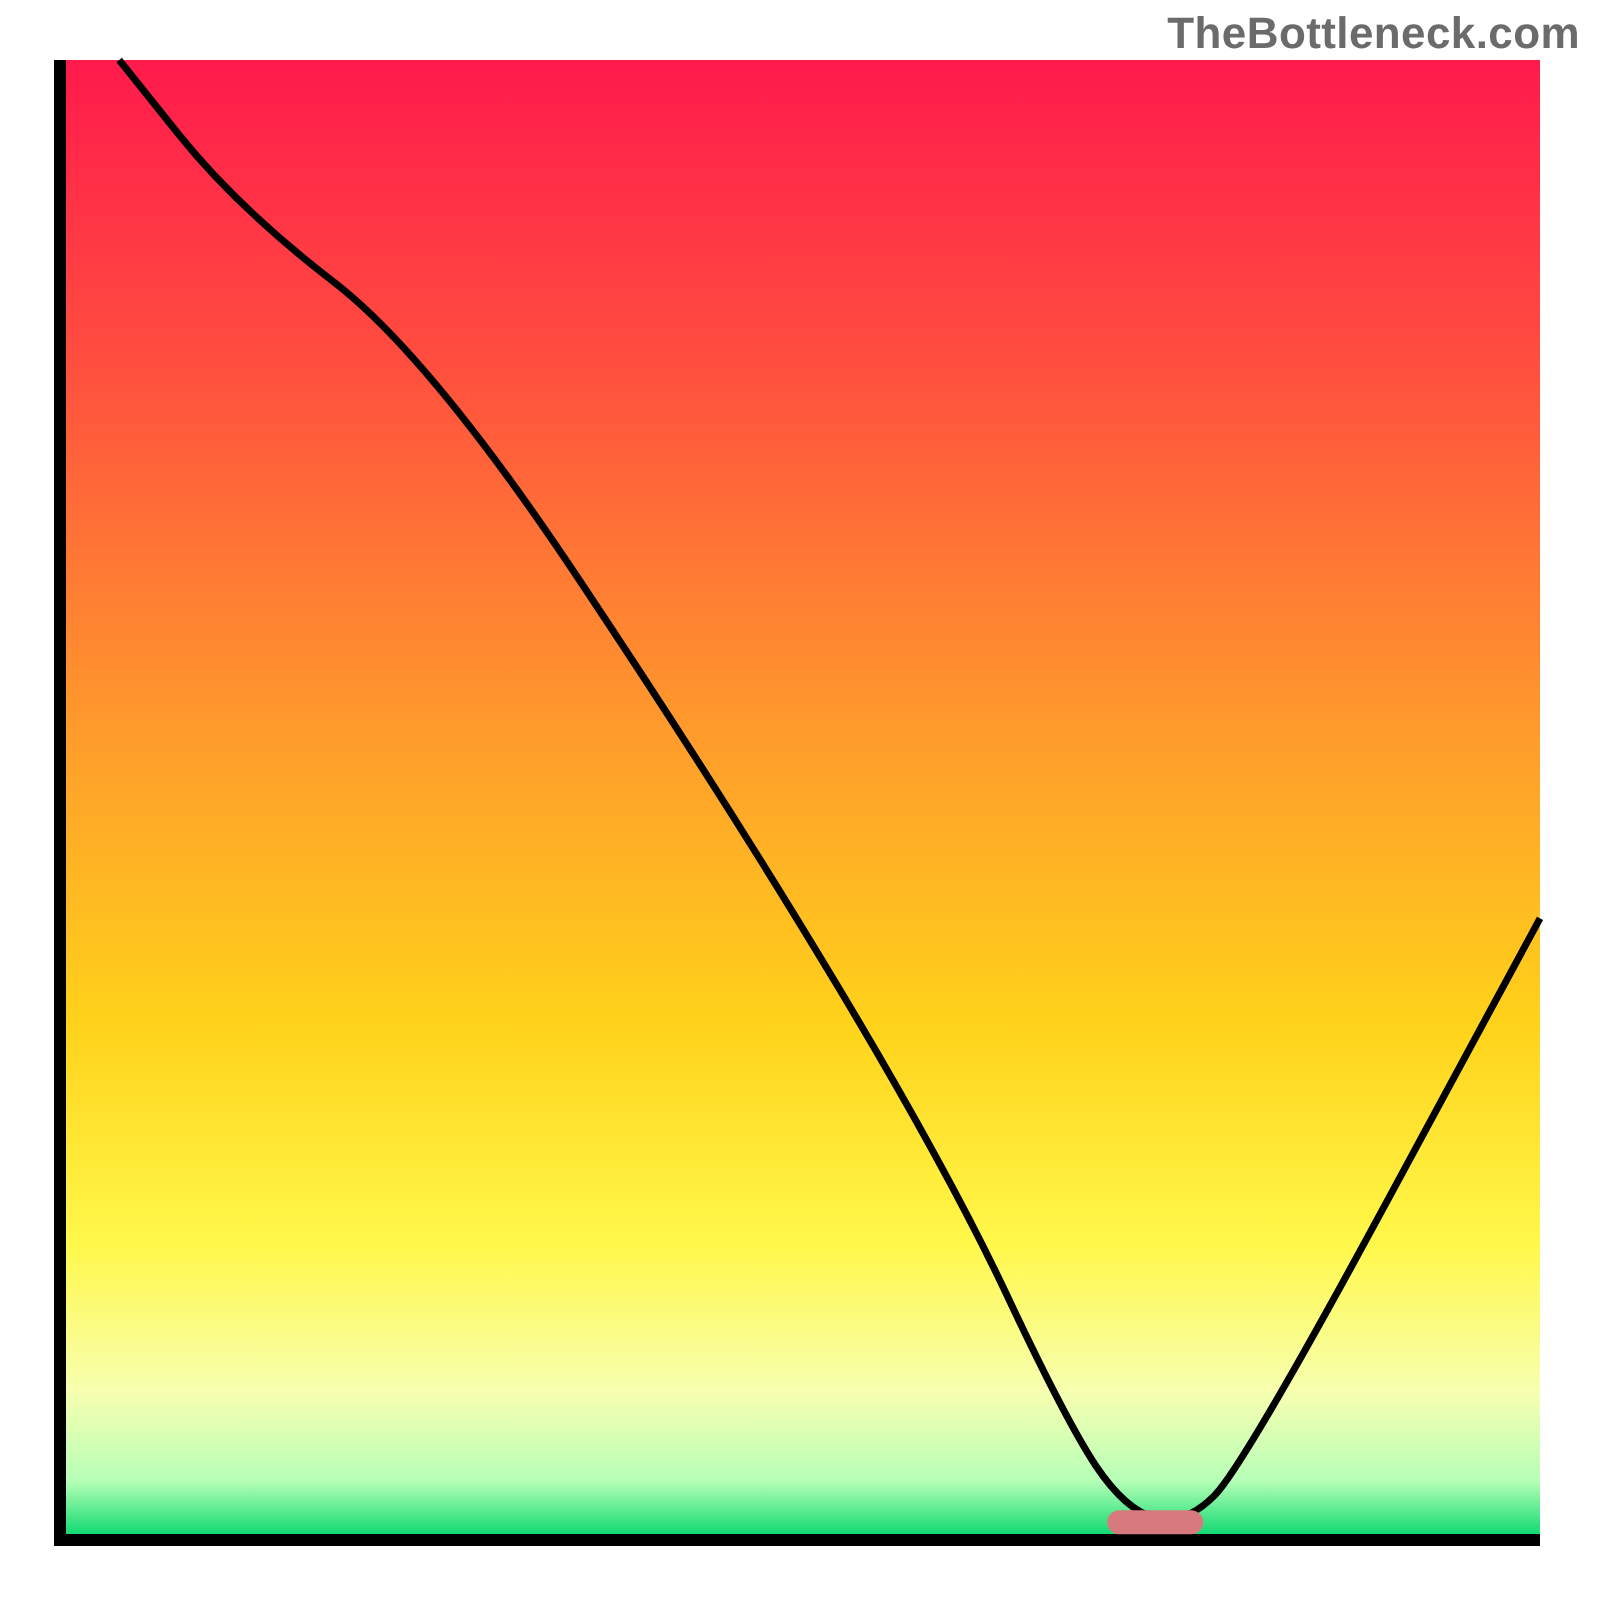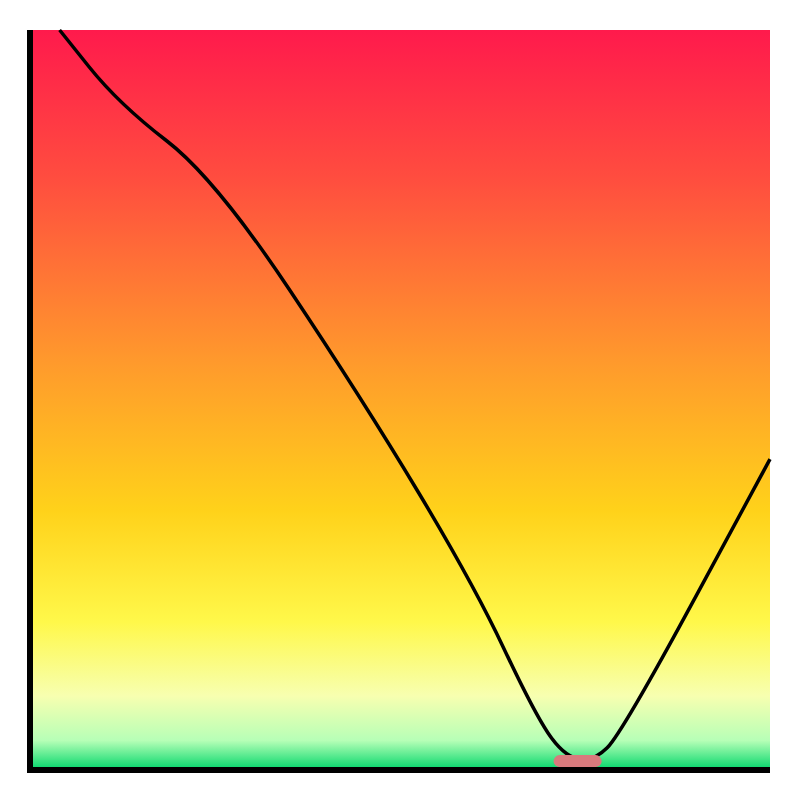--- a/index.html
+++ b/index.html
@@ -26,20 +26,21 @@
     z-index: 10;
   }
   svg {
     display: block;
   }
 </style>
 </head>
 <body>
 
 <div class="container">
+  <div class="watermark">TheBottleneck.com</div>
 
   <svg id="chart-svg" width="800" height="800" viewBox="0 0 800 800">
     <defs>
       <linearGradient id="bg-grad" x1="0" y1="0" x2="0" y2="1">
           <stop offset="0%" stop-color="#ff1a4c"></stop>
           <stop offset="20%" stop-color="#ff4d3f"></stop>
           <stop offset="45%" stop-color="#ff9a2c"></stop>
           <stop offset="65%" stop-color="#ffd21a"></stop>
           <stop offset="80%" stop-color="#fff84a"></stop>
           <stop offset="90%" stop-color="#f7ffb0"></stop>

